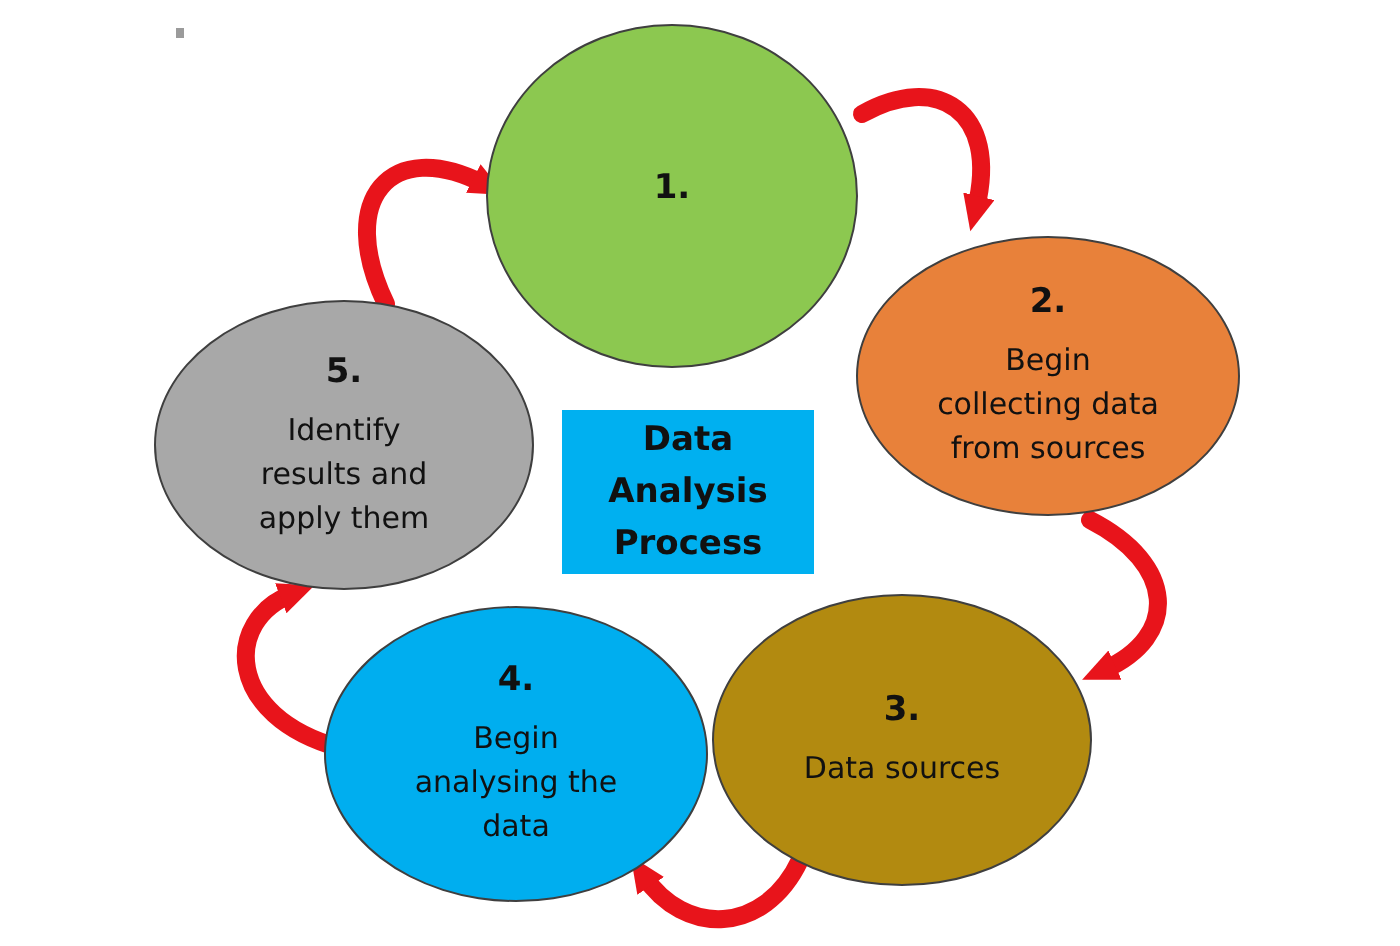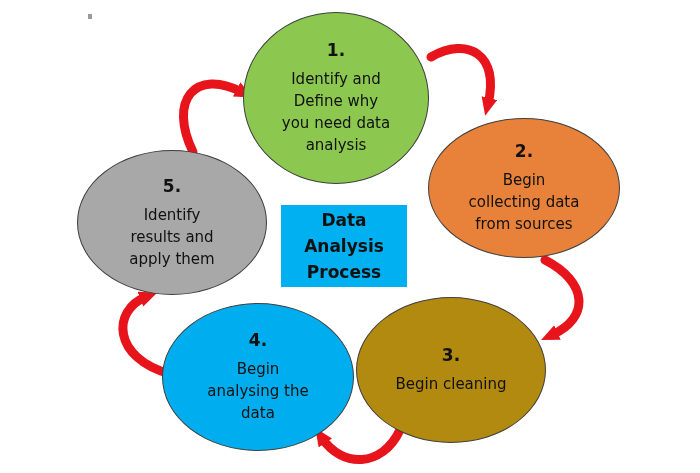--- a/index.html
+++ b/index.html
@@ -43,36 +43,32 @@
     </defs>
     <path class="arrow" d="M 193,152 C 168,100 195,68 242,92" marker-end="url(#ah)"></path>
     <path class="arrow" d="M 431,57 C 468,36 500,55 488,104" marker-end="url(#ah)"></path>
     <path class="arrow" d="M 545,260 C 588,282 590,318 552,335" marker-end="url(#ah)"></path>
     <path class="arrow" d="M 400,430 C 382,468 342,468 322,438" marker-end="url(#ah)"></path>
     <path class="arrow" d="M 170,374 C 112,358 112,310 146,297" marker-end="url(#ah)"></path>
   </svg>
 
   <div class="node n1" style="background: rgb(140, 200, 80);">
     <div class="num">1.</div>
-    <div class="txt">Identify and
-Define why
-you need data
-analysis</div>
   </div>
 
   <div class="node n2" style="background: rgb(232, 129, 58);">
     <div class="num">2.</div>
     <div class="txt">Begin
 collecting data
 from sources</div>
   </div>
 
   <div class="node n3" style="background: rgb(178, 138, 16);">
     <div class="num">3.</div>
-    <div class="txt">Begin cleaning</div>
+    <div class="txt">Data sources</div>
   </div>
 
   <div class="node n4" style="background: rgb(0, 174, 239);">
     <div class="num">4.</div>
     <div class="txt">Begin
 analysing the
 data</div>
   </div>
 
   <div class="node n5" style="background: rgb(168, 168, 168);">

